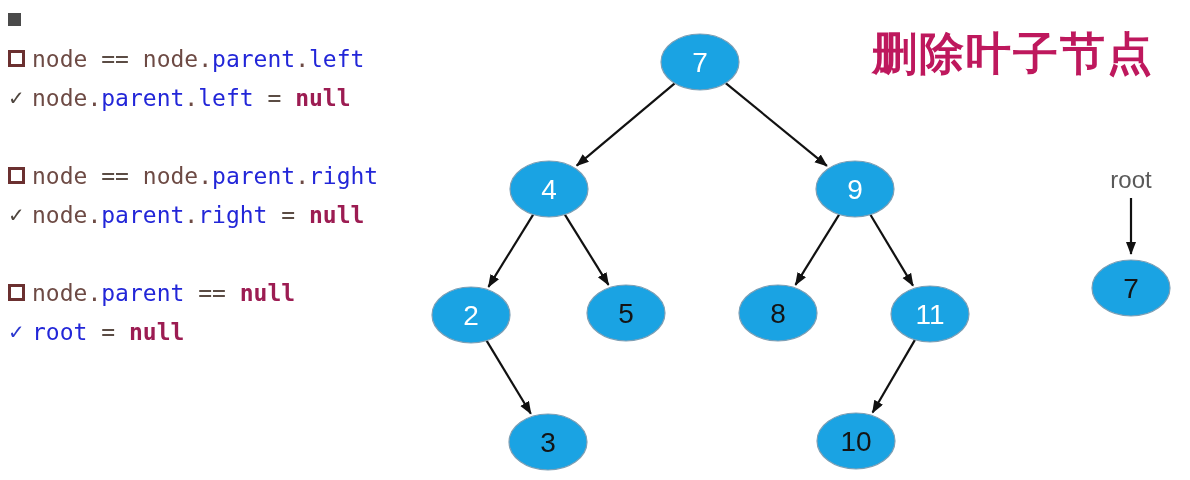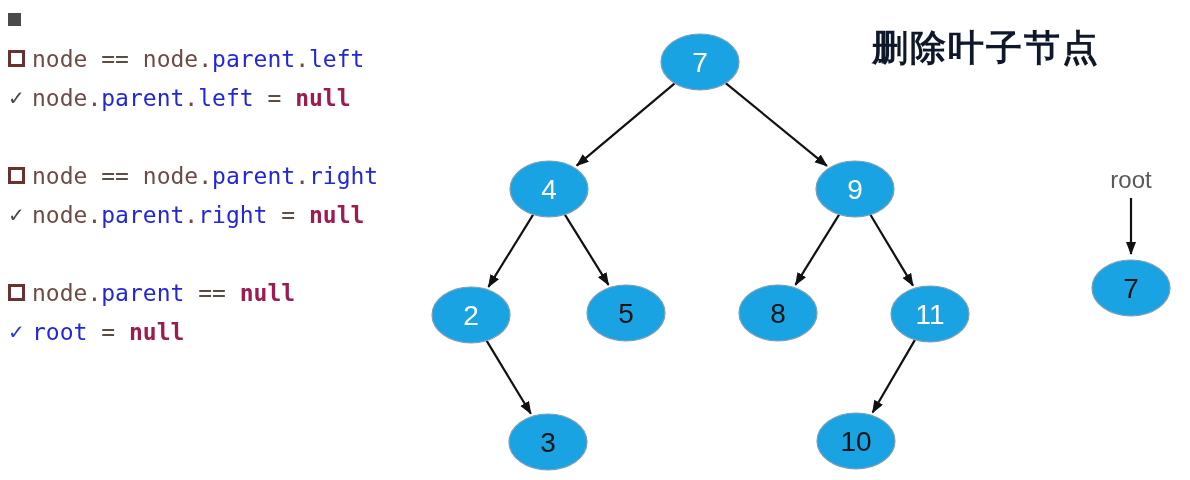--- a/index.html
+++ b/index.html
@@ -24,21 +24,21 @@
   .check{font-family:"DejaVu Sans",sans-serif;font-size:20px;font-weight:bold;line-height:1;}
 
   
   #tree-svg{position:absolute;left:0;top:0;}
   .node-label{font-family:"Liberation Sans",sans-serif;font-size:28px;}
   .root-label{font-family:"Liberation Sans",sans-serif;font-size:24px;}
 
   
   .red-title{position:absolute;left:872px;top:24px;
     font-family:"Liberation Serif",serif;font-weight:bold;
-    font-size:36px;letter-spacing:2px;color:#0f172a;}
+    font-size:45px;letter-spacing:2px;color:#be185d;}
 </style>
 </head>
 <body>
 
 <div class="slide">
 
   <div class="code-panel">
     <div class="heading">
       <span class="hbullet"></span>
     </div>

